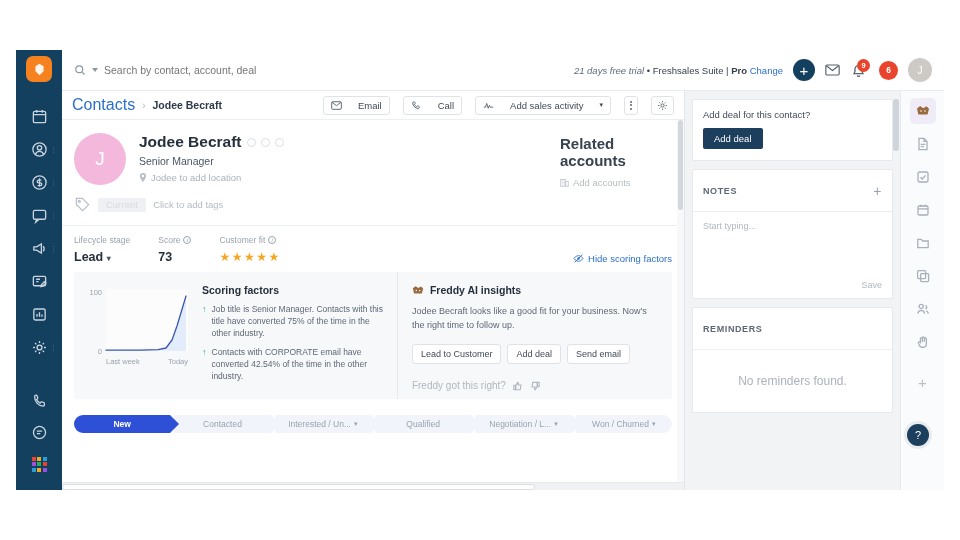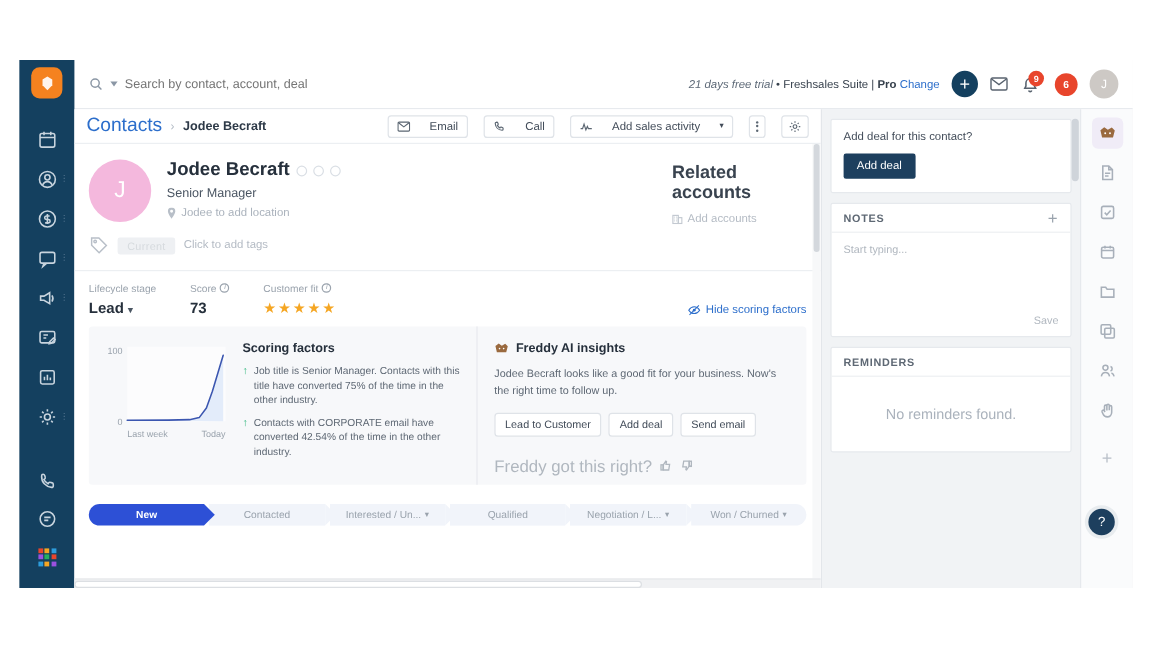--- a/index.html
+++ b/index.html
@@ -167,21 +167,21 @@
   .ins-right { flex: 1 1 46%; border-left: 1px solid #e8eaee; padding: 12px 12px 8px 14px; min-width: 0; }
   .fr-h { display: flex; align-items: center; gap: 6px; font-size: 10.5px; font-weight: 700; color: #26303c; }
   .fr-ico { width: 12px; height: 11px; }
   .fr-body { font-size: 9px; color: #5e6874; line-height: 1.5; margin-top: 9px; }
   .fr-btns { display: flex; gap: 6px; margin-top: 12px; }
   .fr-btn {
     border: 1px solid #dfe3e8; background: #fff; border-radius: 3px;
     font-size: 9px; color: #414b58; padding: 4px 8px; cursor: pointer;
     font-family: "Liberation Sans", sans-serif; white-space: nowrap;
   }
-  .fr-foot { margin-top: 16px; display: flex; align-items: center; gap: 7px; font-size: 14px; color: #b0b7bf; }
+  .fr-foot { margin-top: 16px; display: flex; align-items: center; gap: 7px; font-size: 10px; color: #b0b7bf; }
   .fr-foot svg { width: 10px; height: 10px; stroke: #b0b7bf; fill: none; stroke-width: 1.3; }
 
   
   .pipewrap { padding: 6px 12px 9px 12px; }
   .pipe { display: flex; height: 18px; font-size: 8.5px; }
   .stage {
     flex: 1 1 0; background: #f1f4fa; color: #9aa3ad; position: relative;
     display: flex; align-items: center; justify-content: center; gap: 3px;
     margin-right: 4px; cursor: pointer;
   }
@@ -212,21 +212,21 @@
     position: relative; overflow: hidden;
   }
   .card { background: #fff; border: 1px solid #e6e9ed; border-radius: 2px; margin-bottom: 8px; }
   .card-pad { padding: 9px 10px 11px 10px; }
   .adddeal-q { font-size: 9.5px; color: #424c59; }
   .adddeal-btn {
     margin-top: 8px; background: #1d3f5e; color: #fff; border: 0; border-radius: 2px;
     font-size: 9.5px; padding: 5px 11px; cursor: pointer; font-family: "Liberation Sans", sans-serif;
   }
   .card-h {
-    height: 24px; display: flex; align-items: center; padding: 0 10px;
+    height: 42px; display: flex; align-items: center; padding: 0 10px;
     border-bottom: 1px solid #edeff2; font-size: 9px; letter-spacing: .6px;
     color: #5e6874; font-weight: 700;
   }
   .card-h .plus { margin-left: auto; color: #9aa3ad; font-size: 14px; line-height: 1; cursor: pointer; font-weight: 400; }
   .notesbody { height: 68px; padding: 9px 10px; font-size: 9px; color: #b0b7bf; }
   .notesfoot { text-align: right; padding: 0 10px 8px 10px; font-size: 9px; color: #b0b7bf; cursor: pointer; }
   .remind-empty { height: 62px; display: flex; align-items: center; justify-content: center; font-size: 12px; color: #aab2bc; }
   .rvscroll { position: absolute; right: 1px; top: 8px; bottom: 10px; width: 6px; }
   .rvscroll .thumb { width: 6px; height: 52px; background: #cfd4da; border-radius: 3px; }
 

